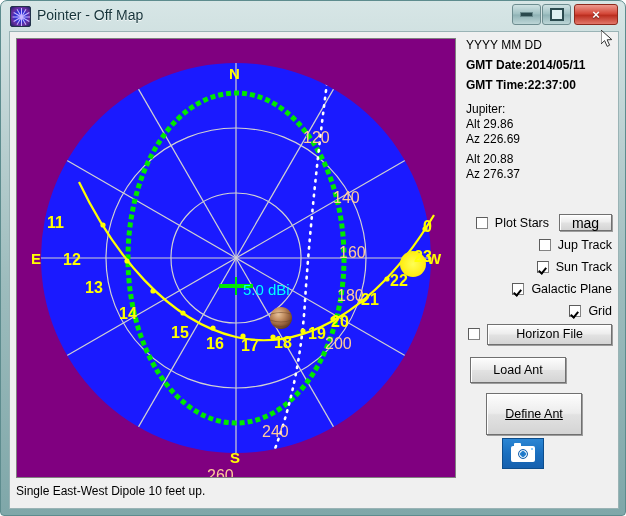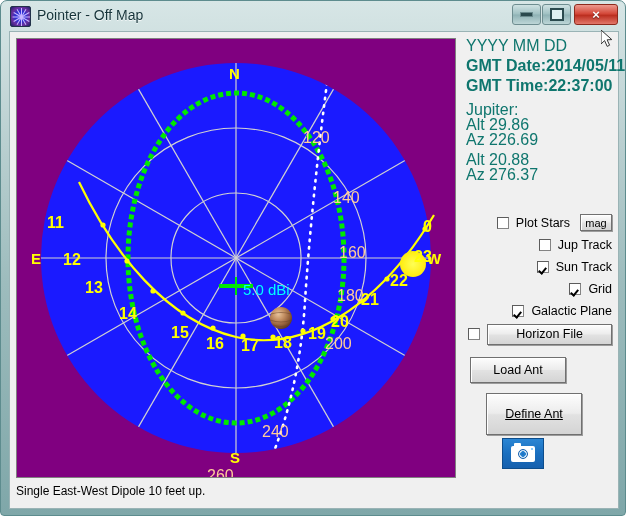--- a/index.html
+++ b/index.html
@@ -64,21 +64,21 @@
 
   #status-bar{
     position:absolute;left:6px;top:452px;width:440px;height:20px;
     font-size:12px;color:#000;
   }
 
   
   #side{
     position:absolute;left:456px;top:6px;width:146px;height:466px;
   }
-  .side-line{font-size:16px;color:#0f766e;line-height:15px;white-space:nowrap;}
+  .side-line{font-size:12px;color:#000000;line-height:15px;white-space:nowrap;}
   .side-line.bold{font-weight:bold;}
   .gap{height:9px;}
   .gap-sm{height:5px;}
 
   .ctl-row{display:flex;align-items:center;height:21px;margin-bottom:1px;justify-content:flex-end;}
   .cbox{
     width:12px;height:12px;box-sizing:border-box;
     border:1px solid #848484;border-top-color:#5c5c5c;border-left-color:#5c5c5c;
     background:#ffffff;position:relative;flex:0 0 auto;margin-right:7px;
   }
@@ -89,21 +89,21 @@
   .cbox-label{font-size:12.5px;color:#000;white-space:nowrap;}
 
   .btn{
     display:inline-flex;align-items:center;justify-content:center;
     background:linear-gradient(180deg,#fdfdfd 0%,#ececec 48%,#e2e2e2 52%,#d4d4d4 100%);
     border:1px solid #707070;box-sizing:border-box;
     font-size:12.5px;color:#000;
     box-shadow:inset 1px 1px 0 #ffffff, 1px 1px 0 rgba(0,0,0,.35);
     cursor:default;white-space:nowrap;
   }
-  #btn-mag{width:32px;height:17px;margin-left:10px;font-size:11px;}
+  #btn-mag{width:53px;height:17px;margin-left:10px;font-size:14px;}
   #btn-horizon{height:21px;padding:0 28px;}
   #btn-load{width:96px;height:26px;margin-top:10px;margin-left:4px;}
   #btn-define{width:96px;height:42px;margin-top:10px;margin-left:20px;text-decoration:underline;}
 
   #btn-camera{
     position:absolute;left:36px;top:400px;width:42px;height:31px;
     background:linear-gradient(180deg,#2b86d4 0%,#1a6fbf 50%,#1560ae 100%);
     border:1px solid #0d4d8c;box-sizing:border-box;
     display:flex;align-items:center;justify-content:center;cursor:default;
   }
@@ -295,26 +295,26 @@
         <span class="cbox-label">Jup Track</span>
       </div>
 
       <div class="ctl-row">
         <div class="cbox checked"></div>
         <span class="cbox-label">Sun Track</span>
       </div>
 
       <div class="ctl-row">
         <div class="cbox checked"></div>
+        <span class="cbox-label">Galactic Plane</span>
+      </div>
+
+      <div class="ctl-row">
+        <div class="cbox checked"></div>
         <span class="cbox-label">Grid</span>
-      </div>
-
-      <div class="ctl-row">
-        <div class="cbox checked"></div>
-        <span class="cbox-label">Galactic Plane</span>
       </div>
 
       <div class="ctl-row" style="height:24px;">
         <div class="cbox"></div>
         <div class="btn" id="btn-horizon">Horizon File</div>
       </div>
 
       <div class="btn" id="btn-load">Load Ant</div>
       <br>
       <div class="btn" id="btn-define">Define Ant</div>

